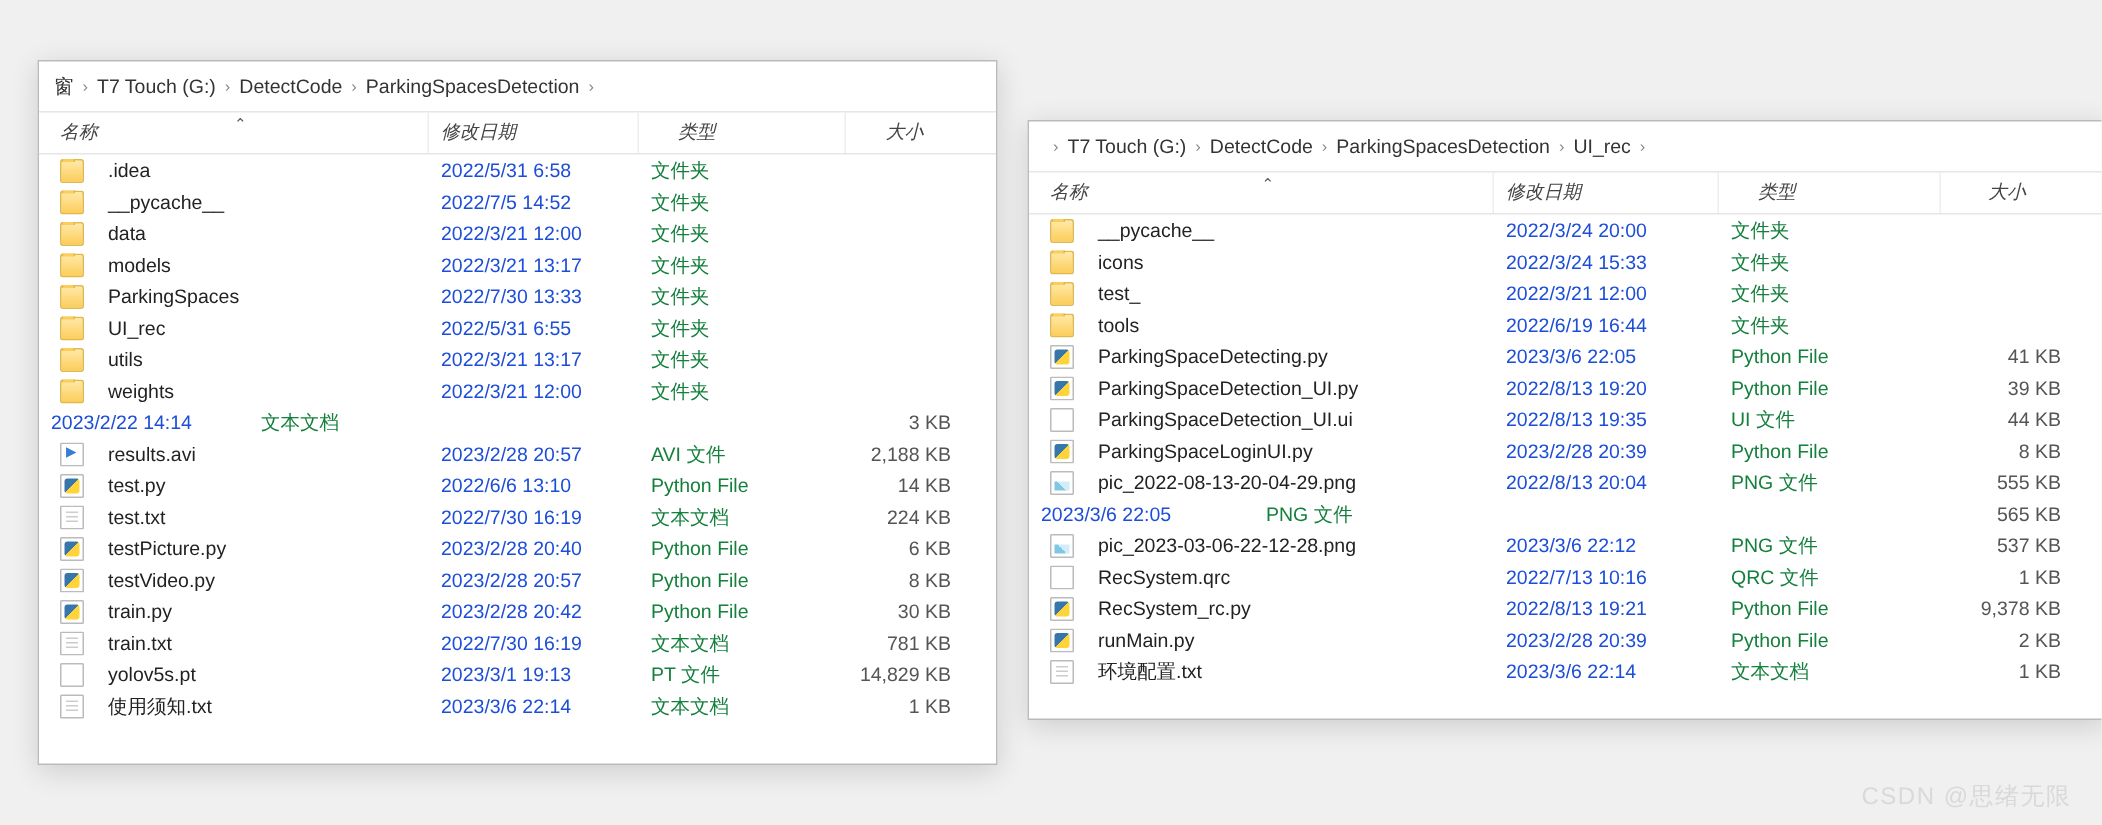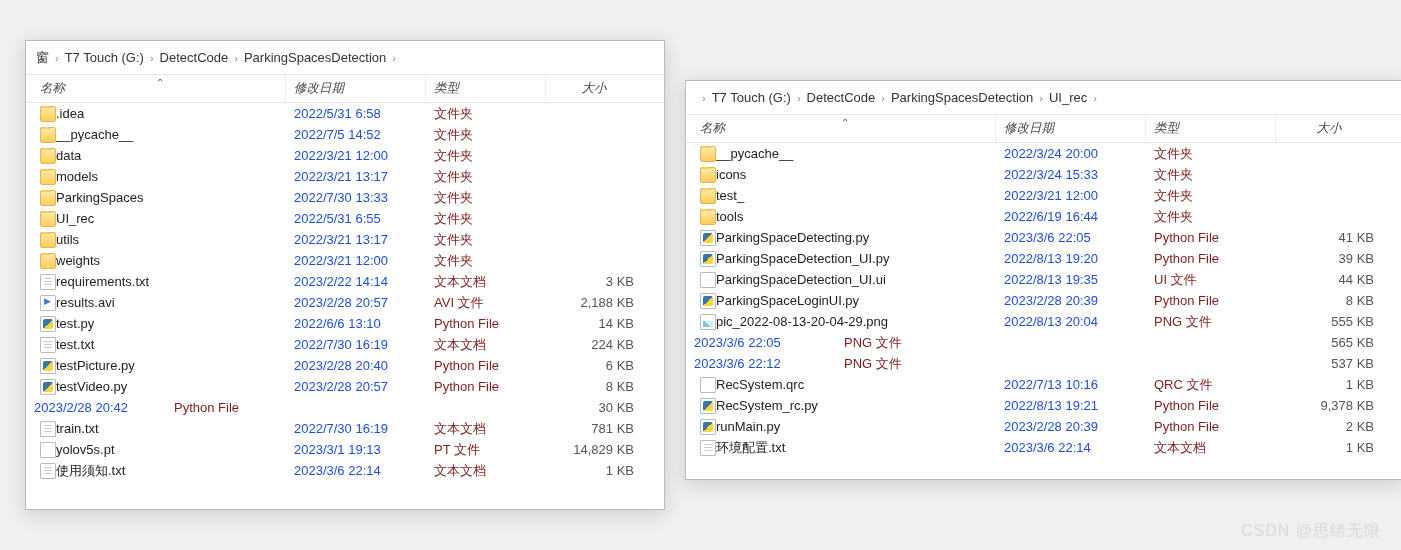--- a/index.html
+++ b/index.html
@@ -44,21 +44,21 @@
     align-items: center;
   }
   .header-row > div {
     padding: 5px 8px;
     border-right: 1px solid #eee;
     white-space: nowrap;
     font-style: italic;
   }
   .col-name { flex: 0 0 260px; padding-left: 14px !important; }
   .col-date { flex: 0 0 140px; }
-  .col-type { flex: 0 0 120px; }
+  .col-type { flex: 0 0 120px; margin-left: 18px; }
   .col-size { flex: 1 1 auto; text-align: center; padding-right: 30px !important; border-right: none !important; }
 
   .win-right .col-name { flex: 0 0 310px; }
   .win-right .col-date { flex: 0 0 150px; }
   .win-right .col-type { flex: 0 0 130px; }
 
   .sort-caret {
     position: absolute;
     left: 130px;
     top: 2px;
@@ -68,23 +68,23 @@
   .win-right .sort-caret { left: 155px; }
 
   .list { overflow: hidden; }
   .row {
     display: flex;
     align-items: center;
     height: 21px;
     font-size: 13px;
     color: #222;
   }
-  .cell-name { flex: 0 0 260px; display: flex; align-items: center; gap: 0; padding-left: 14px; white-space: nowrap; overflow: hidden; }
+  .cell-name { flex: 0 0 260px; display: flex; align-items: center; gap: 16px; padding-left: 14px; white-space: nowrap; overflow: hidden; }
   .cell-date { flex: 0 0 140px; color: #1d4ed8; padding-left: 8px; white-space: nowrap; }
-  .cell-type { flex: 0 0 120px; color: #7f1d1d; padding-left: 8px; white-space: nowrap; }
+  .cell-type { flex: 0 0 120px; color: #15803d; padding-left: 8px; white-space: nowrap; }
   .cell-size { flex: 1 1 auto; color: #555; text-align: right; padding-right: 30px; white-space: nowrap; }
 
   .win-right .cell-name { flex: 0 0 310px; }
   .win-right .cell-date { flex: 0 0 150px; }
   .win-right .cell-type { flex: 0 0 130px; }
 
   .ico { width: 16px; height: 16px; display: inline-block; flex-shrink: 0; }
   .ico-folder {
     background: linear-gradient(#ffe9a8,#fccd5a);
     border: 1px solid #e0b84c;
@@ -210,24 +210,20 @@
       <div class="row">
         <div class="cell-name">
           <span class="ico ico-folder"></span>
           <span>weights</span>
         </div>
         <div class="cell-date">2022/3/21 12:00</div>
         <div class="cell-type">文件夹</div>
         <div class="cell-size"></div>
       </div>
       <div class="row">
-        <div class="cell-name">
-          <span class="ico ico-txt"></span>
-          <span>requirements.txt</span>
-        </div>
         <div class="cell-date">2023/2/22 14:14</div>
         <div class="cell-type">文本文档</div>
         <div class="cell-size">3 KB</div>
       </div>
       <div class="row">
         <div class="cell-name">
           <span class="ico ico-avi"></span>
           <span>results.avi</span>
         </div>
         <div class="cell-date">2023/2/28 20:57</div>
@@ -264,20 +260,24 @@
       <div class="row">
         <div class="cell-name">
           <span class="ico ico-py"></span>
           <span>testVideo.py</span>
         </div>
         <div class="cell-date">2023/2/28 20:57</div>
         <div class="cell-type">Python File</div>
         <div class="cell-size">8 KB</div>
       </div>
       <div class="row">
+        <div class="cell-name">
+          <span class="ico ico-py"></span>
+          <span>train.py</span>
+        </div>
         <div class="cell-date">2023/2/28 20:42</div>
         <div class="cell-type">Python File</div>
         <div class="cell-size">30 KB</div>
       </div>
       <div class="row">
         <div class="cell-name">
           <span class="ico ico-txt"></span>
           <span>train.txt</span>
         </div>
         <div class="cell-date">2022/7/30 16:19</div>
@@ -406,20 +406,24 @@
         <div class="cell-date">2022/8/13 20:04</div>
         <div class="cell-type">PNG 文件</div>
         <div class="cell-size">555 KB</div>
       </div>
       <div class="row">
         <div class="cell-date">2023/3/6 22:05</div>
         <div class="cell-type">PNG 文件</div>
         <div class="cell-size">565 KB</div>
       </div>
       <div class="row">
+        <div class="cell-name">
+          <span class="ico ico-png"></span>
+          <span>pic_2023-03-06-22-12-28.png</span>
+        </div>
         <div class="cell-date">2023/3/6 22:12</div>
         <div class="cell-type">PNG 文件</div>
         <div class="cell-size">537 KB</div>
       </div>
       <div class="row">
         <div class="cell-name">
           <span class="ico ico-generic"></span>
           <span>RecSystem.qrc</span>
         </div>
         <div class="cell-date">2022/7/13 10:16</div>

